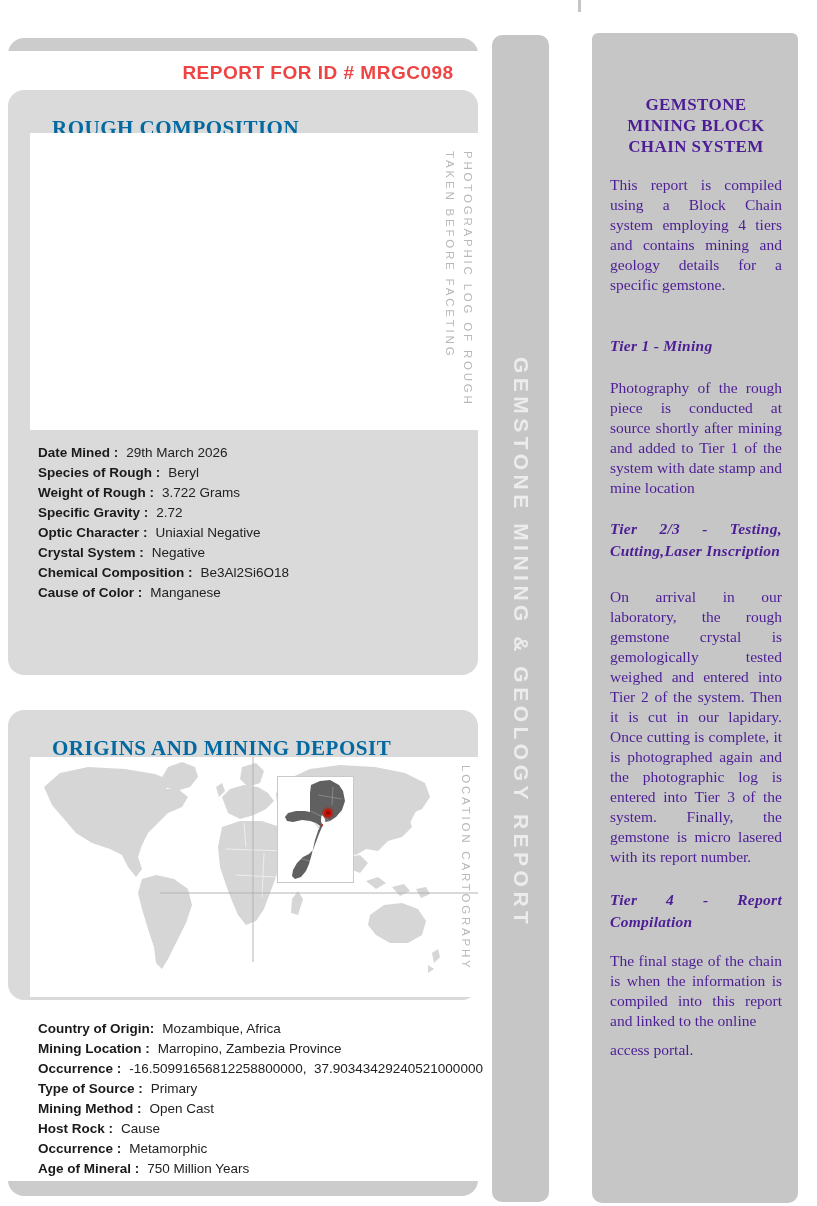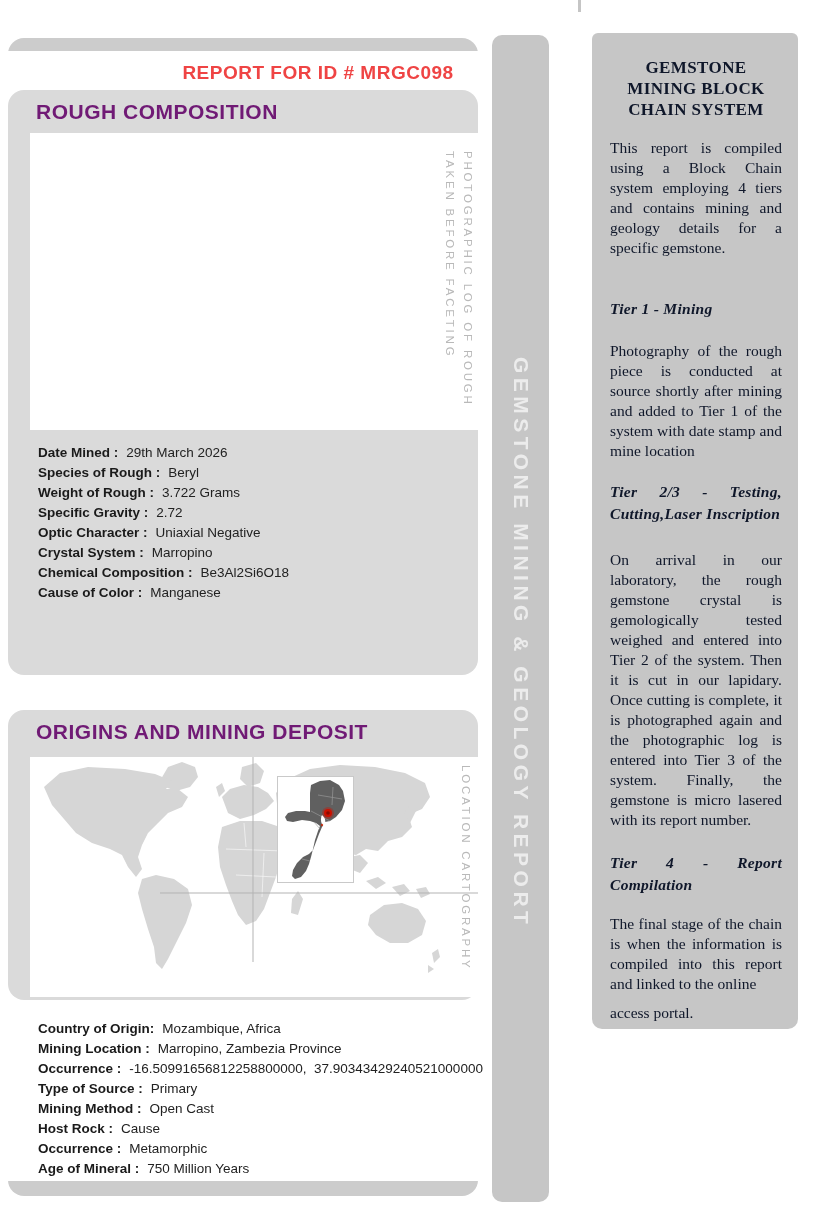--- a/index.html
+++ b/index.html
@@ -14,22 +14,22 @@
              background:#cccccc;border-radius:16px;}
   .left-inner{position:absolute;left:0;top:13px;right:0;bottom:15px;background:#ffffff;}
 
   .report-title{position:absolute;left:150px;top:11px;width:320px;margin:0;
                 font-size:19px;font-weight:bold;color:#ef4444;letter-spacing:.5px;
                 text-align:center;white-space:nowrap;}
 
   .panel{position:absolute;left:0;width:470px;background:#dadada;border-radius:16px;}
   .panel-rough{top:39px;height:585px;}
   .panel-origins{top:659px;height:290px;}
-  .panel h2{margin:0;position:absolute;left:28px;top:10px;font-size:21px;font-weight:bold;
-            color:#701a75;letter-spacing:.5px;white-space:nowrap;}
+  .panel h2{margin:16px;position:absolute;left:28px;top:10px;font-size:21px;font-weight:bold;
+            color:#0369a1;letter-spacing:.5px;white-space:nowrap;font-family:Liberation Serif, serif;}
 
   .photo-box{position:absolute;left:22px;top:43px;width:448px;height:297px;background:#ffffff;}
   .map-box{position:absolute;left:22px;top:47px;width:448px;height:240px;background:#ffffff;}
 
   .v-caption{position:absolute;writing-mode:vertical-rl;color:#b9b9b9;
              font-size:11.5px;letter-spacing:2.8px;line-height:18px;white-space:nowrap;}
   .photo-cap{right:1px;top:18px;}
   .photo-cap span{display:block;}
   .map-cap{right:3px;top:8px;}
 
@@ -41,23 +41,23 @@
   .fields-origins{position:absolute;left:30px;top:970px;margin:0;}
 
   
   .center-strip{position:absolute;left:492px;top:35px;width:57px;height:1167px;
                 background:#c6c6c6;border-radius:10px;}
   .strip-text{position:absolute;top:322px;left:50%;transform:translateX(-50%);
               writing-mode:vertical-rl;font-size:21px;font-weight:bold;color:#ececec;
               letter-spacing:4.5px;white-space:nowrap;}
 
   
-  .sidebar{position:absolute;left:592px;top:33px;width:206px;height:996px;
+  .sidebar{position:absolute;left:592px;top:33px;width:206px;height:1170px;
            background:#c6c6c6;border-radius:6px 6px 10px 10px;box-sizing:border-box;
-           padding:24px 16px 0 18px;font-family:"Liberation Serif",serif;color:#0f172a;}
+           padding:61px 16px 0 18px;font-family:"Liberation Serif",serif;color:#4c1d95;}
   .sidebar h3{margin:0 0 18px 0;padding:0 8px;font-size:17px;line-height:21px;
               text-align:center;letter-spacing:.4px;}
   .sidebar p{margin:0;font-size:15.5px;line-height:20px;text-align:justify;}
   .sidebar h4{margin:0;font-size:15.5px;line-height:22px;text-align:justify;letter-spacing:.3px;font-style:italic;}
   .sb-intro{margin-top:18px !important;}
   .sb-h0{margin-top:40px !important;}
   .sb-p0{margin-top:21px !important;}
   .sb-h1{margin-top:20px !important;}
   .sb-p1{margin-top:25px !important;}
   .sb-h2{margin-top:22px !important;}
@@ -88,21 +88,21 @@
             <span>TAKEN BEFORE FACETING</span>
           </div>
         </div>
 
         <div class="fields fields-rough">
           <div class="frow"><span class="flabel">Date Mined :</span><span class="fvalue">29th March 2026</span></div>
           <div class="frow"><span class="flabel">Species of Rough :</span><span class="fvalue">Beryl</span></div>
           <div class="frow"><span class="flabel">Weight of Rough :</span><span class="fvalue">3.722 Grams</span></div>
           <div class="frow"><span class="flabel">Specific Gravity :</span><span class="fvalue">2.72</span></div>
           <div class="frow"><span class="flabel">Optic Character :</span><span class="fvalue">Uniaxial Negative</span></div>
-          <div class="frow"><span class="flabel">Crystal System :</span><span class="fvalue">Marropino</span></div>
+          <div class="frow"><span class="flabel">Crystal System :</span><span class="fvalue">Negative</span></div>
           <div class="frow"><span class="flabel">Chemical Composition :</span><span class="fvalue">Be3Al2Si6O18</span></div>
           <div class="frow"><span class="flabel">Cause of Color :</span><span class="fvalue">Manganese</span></div>
         </div>
       </section>
 
       <section class="panel panel-origins">
         <h2>ORIGINS AND MINING DEPOSIT</h2>
 
         <div class="map-box">
           <svg width="448" height="240" viewBox="0 0 448 240">

